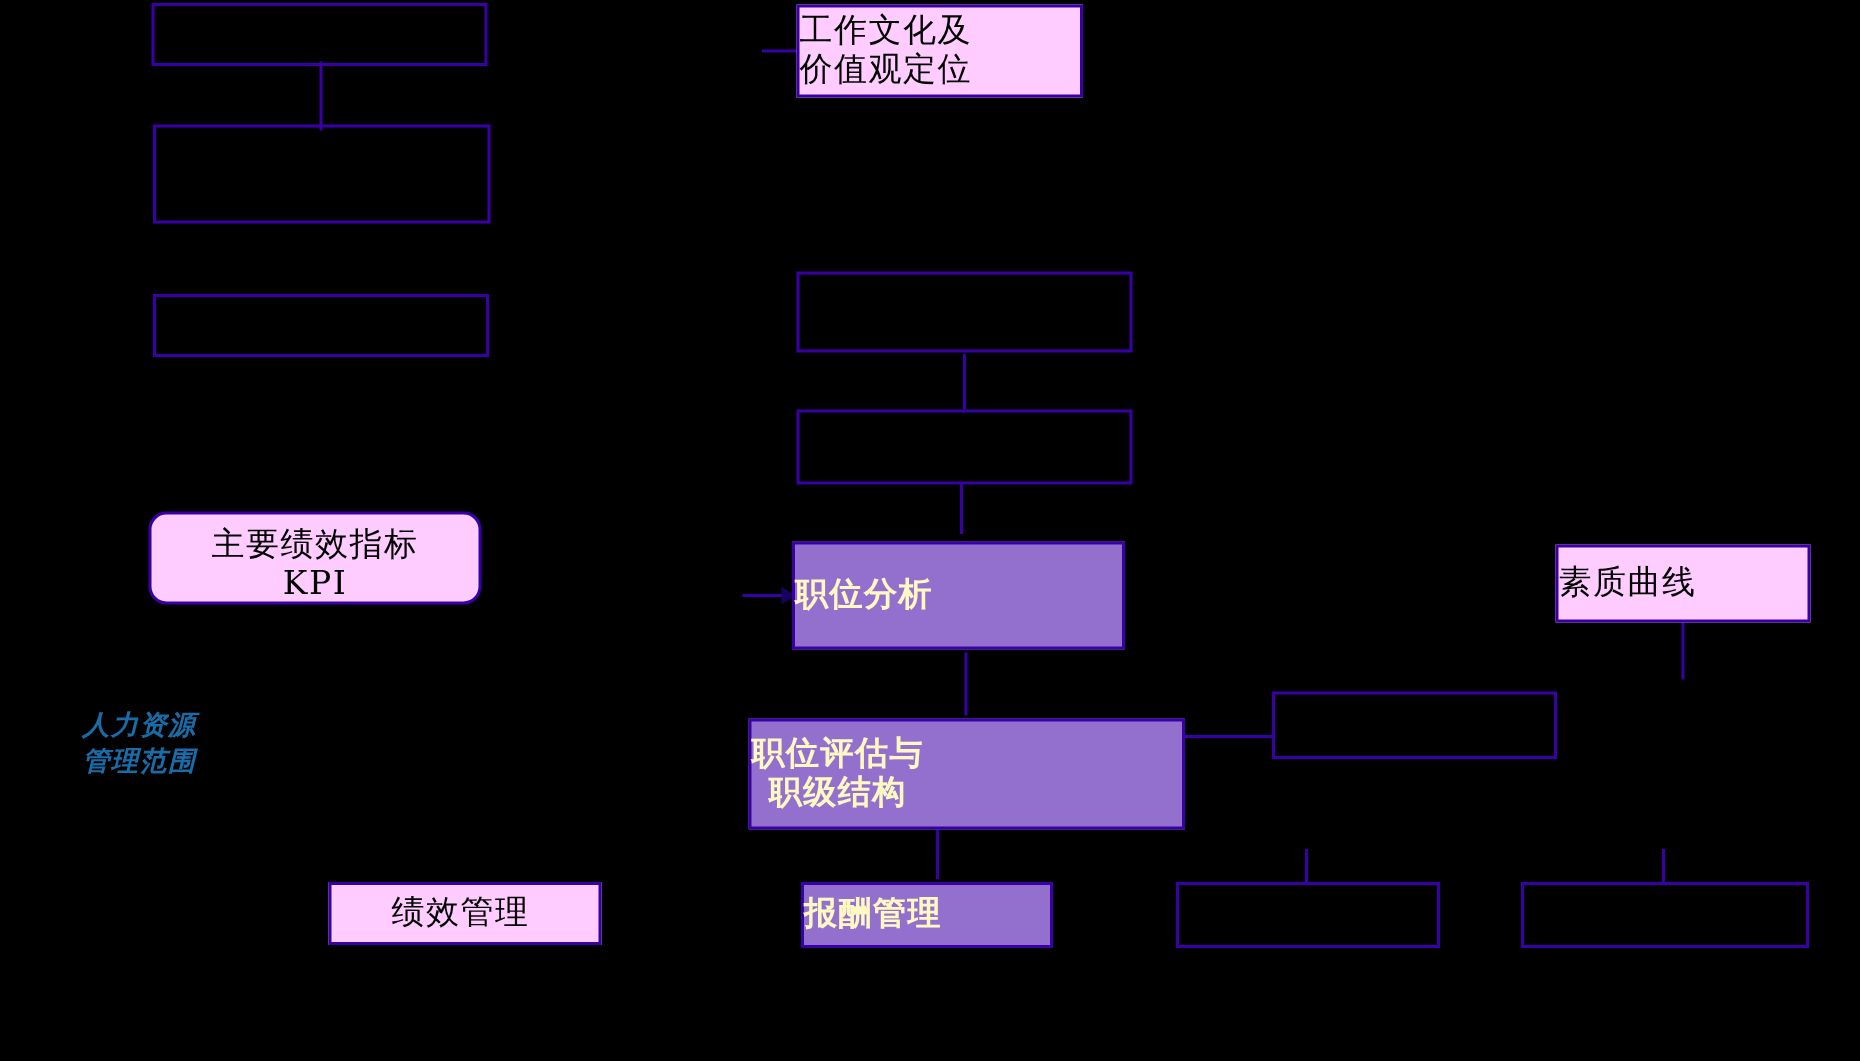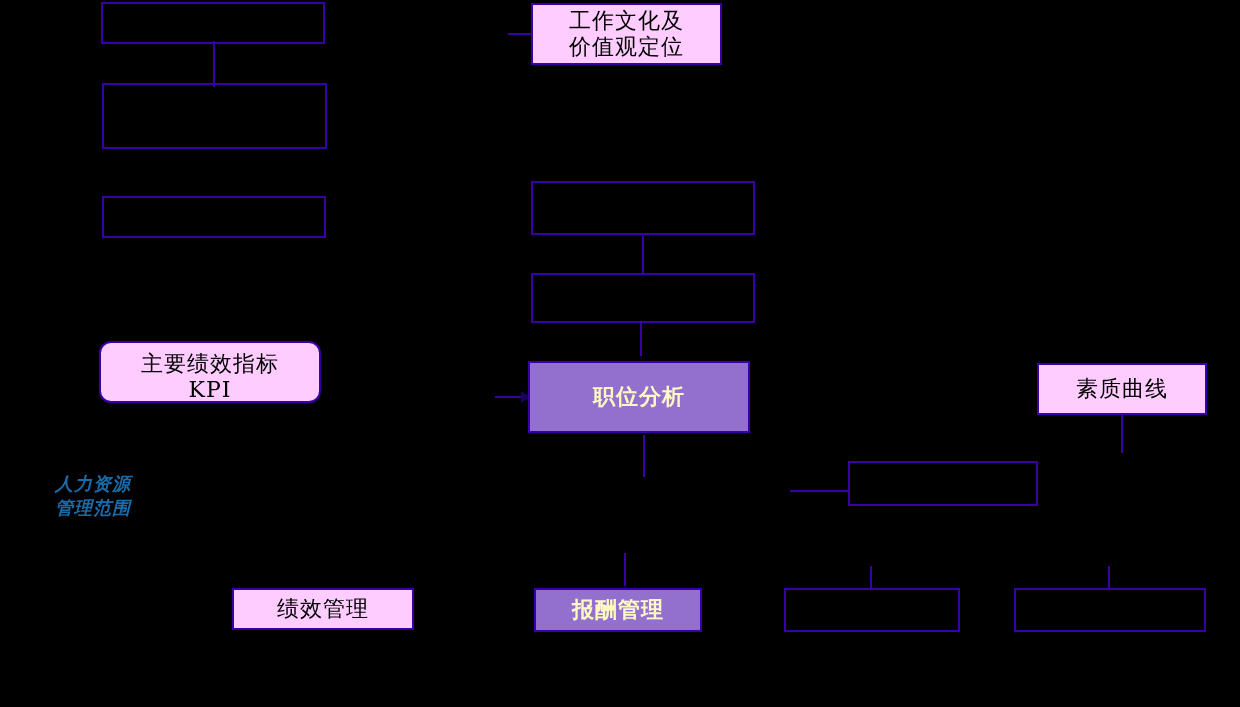--- a/index.html
+++ b/index.html
@@ -14,21 +14,21 @@
     background: #000000;
     overflow: hidden;
     font-family: "DejaVu Sans", "Liberation Sans", sans-serif;
   }
   .node {
     position: absolute;
     box-sizing: border-box;
     border: 2px solid #3a00a8;
     display: flex;
     align-items: center;
-    justify-content: center;
+    justify-content: flex-start;
     text-align: center;
     line-height: 1.18;
   }
   .node.empty {
     background: transparent;
   }
   .node.pink {
     background: #ffccff;
     color: #000000;
   }
@@ -107,41 +107,45 @@
 
   <div class="node empty" style="left:102px; top:196px; width:224px; height:42px;">
     <span class="label"></span>
   </div>
 
   <div class="node pink overflow" style="left:99px; top:341px; width:222px; height:62px;border-radius:12px;">
     <span class="label">主要绩效指标
 KPI</span>
   </div>
 
-  <div class="node pink" style="left:232px; top:588px; width:182px; height:42px;">
+  <div class="node pink" style="left:219px; top:588px; width:182px; height:42px;padding-left:40px;">
     <span class="label">绩效管理</span>
   </div>
 
   <div class="node pink" style="left:531px; top:3px; width:191px; height:62px;">
     <span class="label">工作文化及
 价值观定位</span>
   </div>
 
   <div class="node empty" style="left:531px; top:181px; width:224px; height:54px;">
     <span class="label"></span>
   </div>
 
   <div class="node empty" style="left:531px; top:273px; width:224px; height:50px;">
     <span class="label"></span>
   </div>
 
   <div class="node violet" style="left:528px; top:361px; width:222px; height:72px;">
     <span class="label">职位分析</span>
   </div>
 
+  <div class="node violet" style="left:499px; top:479px; width:291px; height:74px;">
+    <span class="label">职位评估与
+职级结构</span>
+  </div>
 
   <div class="node violet" style="left:534px; top:588px; width:168px; height:44px;">
     <span class="label">报酬管理</span>
   </div>
 
   <div class="node pink" style="left:1037px; top:363px; width:170px; height:52px;">
     <span class="label">素质曲线</span>
   </div>
 
   <div class="node empty" style="left:848px; top:461px; width:190px; height:45px;">

